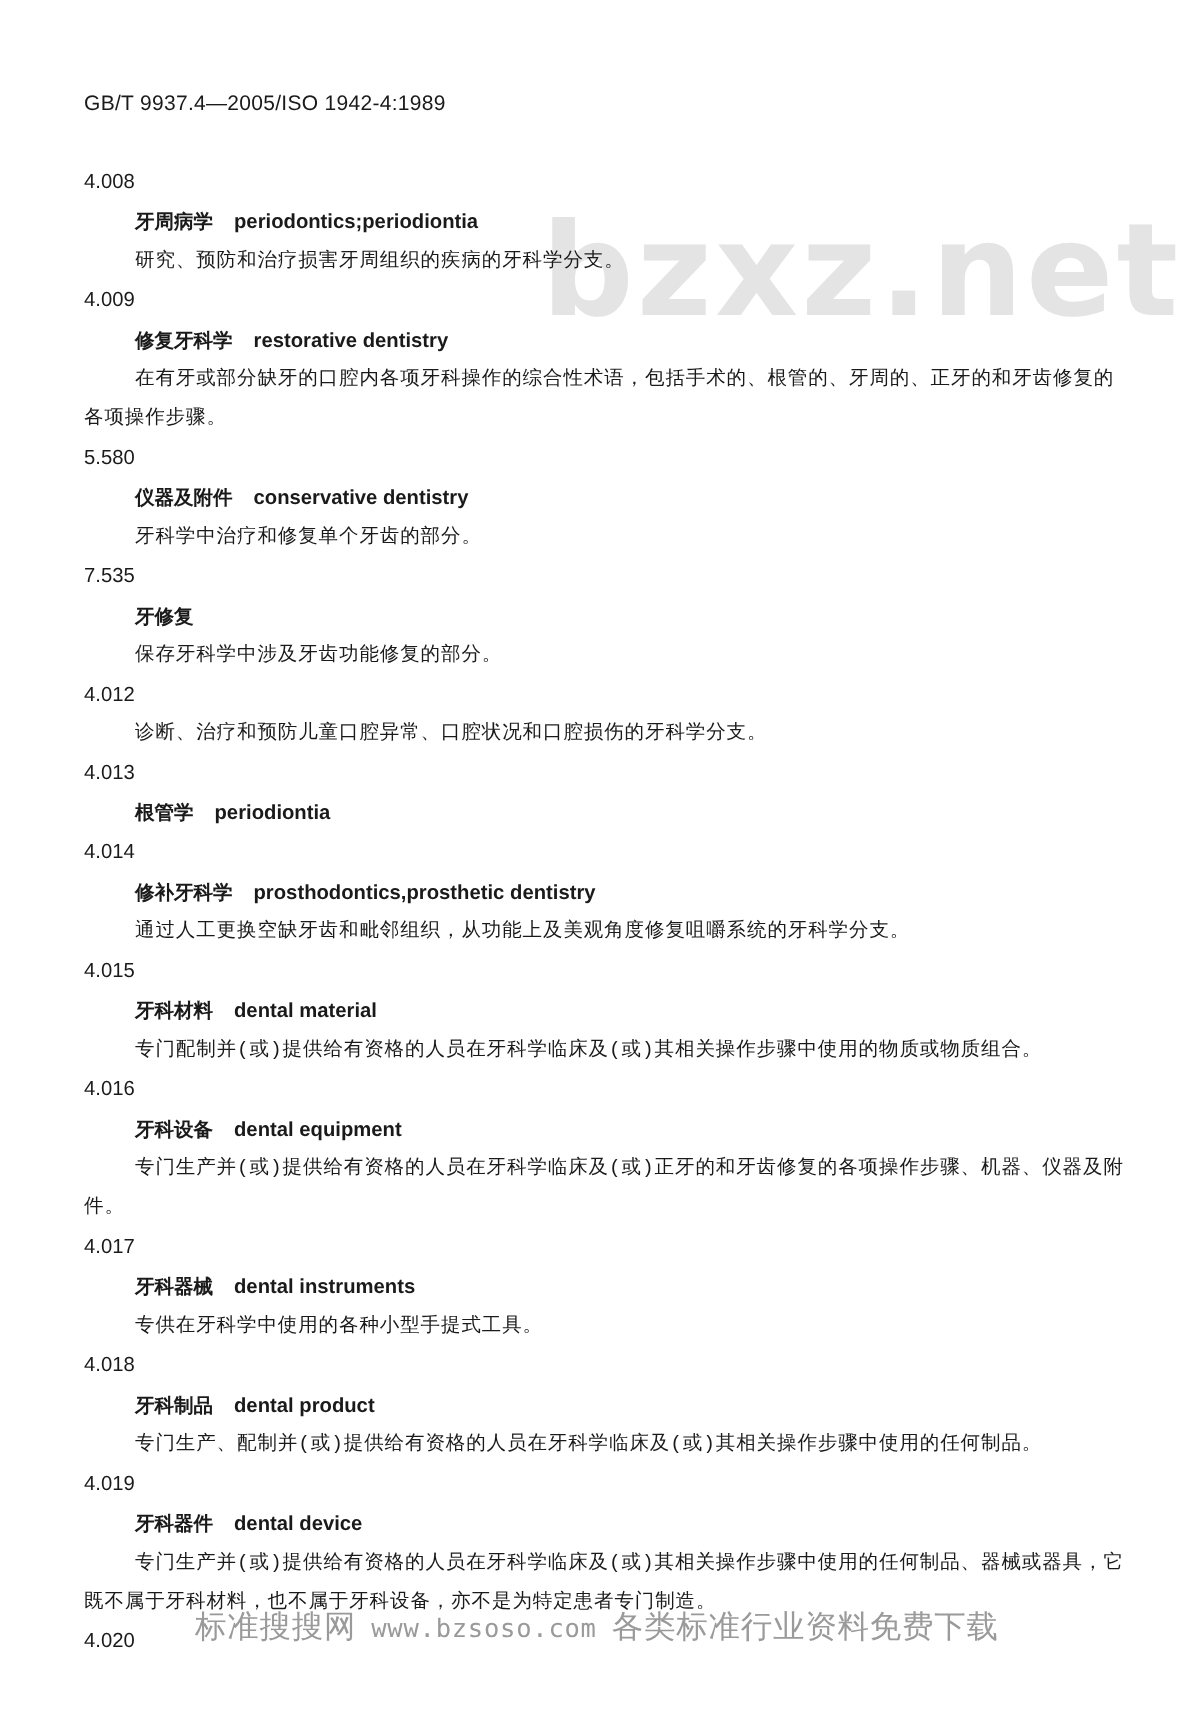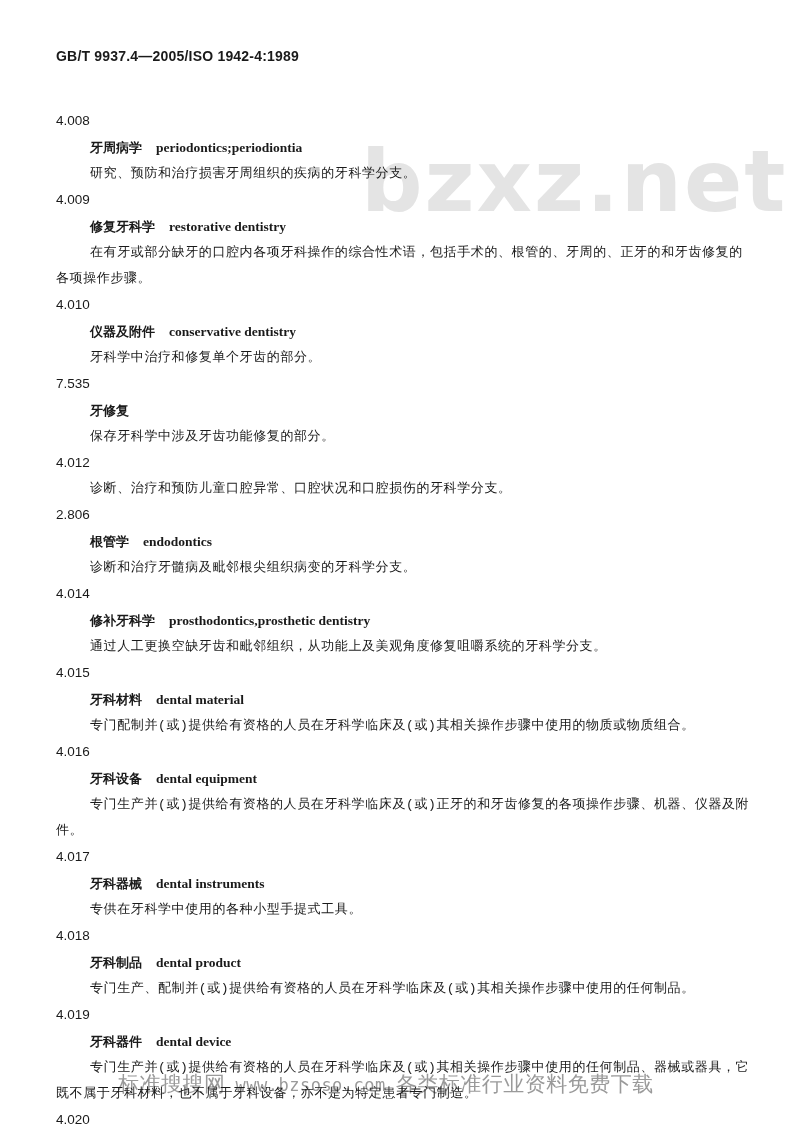--- a/index.html
+++ b/index.html
@@ -1,29 +1,29 @@
 <!DOCTYPE html>
 <html><head>
 <meta charset="utf-8">
 <style>
   html, body { margin: 0; padding: 0; background: #ffffff; }
   body { width: 800px; height: 1140px; position: relative; overflow: hidden;
          font-family: "DejaVu Serif", "Liberation Serif", serif; color: #1a1a1a; }
-  .header { position: absolute; left: 56px; top: 48px; font-size: 14px; font-weight: bold;
+  .header { position: absolute; left: 56px; top: 60px; font-size: 14px; font-weight: normal;
             font-family: "Liberation Sans", "DejaVu Sans", sans-serif; letter-spacing: 0.2px; }
   .watermark { position: absolute; left: 361px; top: 138px; font-family: "DejaVu Sans", sans-serif;
                font-weight: bold; font-size: 86px; color: #e4e4e4; letter-spacing: 2px; line-height: 1;
                z-index: 0; }
   .content { position: absolute; left: 56px; top: 108px; width: 700px; z-index: 1; }
   .entry { margin: 0; }
   .num { font-family: "Liberation Sans", "DejaVu Sans", sans-serif; font-size: 13.5px; height: 26px; line-height: 26px; }
   .term { padding-left: 34px; height: 27px; line-height: 27px; font-size: 13px; font-weight: bold; white-space: nowrap; }
-  .term .en { margin-left: 14px; font-family: Liberation Serif, serif; font-size: 13.5px; }
+  .term .en { margin-left: 14px; font-family: Liberation Sans, sans-serif; font-size: 13.5px; }
   .def { font-size: 13px; line-height: 26px; text-indent: 34px; letter-spacing: 0.6px; font-family: Liberation Mono, monospace; }
-  .footer-wm { position: absolute; left: 118px; top: 1070px; font-size: 21px; color: #9a9a9a;
+  .footer-wm { position: absolute; left: 130px; top: 1070px; font-size: 21px; color: #9a9a9a;
                font-family: "DejaVu Sans", sans-serif; letter-spacing: 0.5px; white-space: nowrap; }
   .footer-wm .url { font-family: "DejaVu Sans Mono", monospace; font-size: 17px; margin: 0 10px; }
 </style>
 </head>
 <body>
 
 <div class="header">GB/T 9937.4—2005/ISO 1942-4:1989</div>
 <div class="watermark">bzxz.net</div>
 
 <div class="content">
@@ -31,37 +31,36 @@
     <div class="num">4.008</div>
     <div class="term"><span>牙周病学</span><span class="en">periodontics;periodiontia</span></div>
     <div class="def">研究、预防和治疗损害牙周组织的疾病的牙科学分支。</div>
   </div>
   <div class="entry">
     <div class="num">4.009</div>
     <div class="term"><span>修复牙科学</span><span class="en">restorative dentistry</span></div>
     <div class="def">在有牙或部分缺牙的口腔内各项牙科操作的综合性术语，包括手术的、根管的、牙周的、正牙的和牙齿修复的各项操作步骤。</div>
   </div>
   <div class="entry">
-    <div class="num">4.010</div>
+    <div class="num">5.580</div>
     <div class="term"><span>仪器及附件</span><span class="en">conservative dentistry</span></div>
     <div class="def">牙科学中治疗和修复单个牙齿的部分。</div>
   </div>
   <div class="entry">
     <div class="num">7.535</div>
     <div class="term"><span>牙修复</span><span class="en"></span></div>
     <div class="def">保存牙科学中涉及牙齿功能修复的部分。</div>
   </div>
   <div class="entry">
     <div class="num">4.012</div>
     <div class="def">诊断、治疗和预防儿童口腔异常、口腔状况和口腔损伤的牙科学分支。</div>
   </div>
   <div class="entry">
-    <div class="num">2.806</div>
-    <div class="term"><span>根管学</span><span class="en">endodontics</span></div>
-    <div class="def">诊断和治疗牙髓病及毗邻根尖组织病变的牙科学分支。</div>
+    <div class="num">4.013</div>
+    <div class="term"><span>根管学</span><span class="en">periodiontia</span></div>
   </div>
   <div class="entry">
     <div class="num">4.014</div>
     <div class="term"><span>修补牙科学</span><span class="en">prosthodontics,prosthetic dentistry</span></div>
     <div class="def">通过人工更换空缺牙齿和毗邻组织，从功能上及美观角度修复咀嚼系统的牙科学分支。</div>
   </div>
   <div class="entry">
     <div class="num">4.015</div>
     <div class="term"><span>牙科材料</span><span class="en">dental material</span></div>
     <div class="def">专门配制并(或)提供给有资格的人员在牙科学临床及(或)其相关操作步骤中使用的物质或物质组合。</div>

